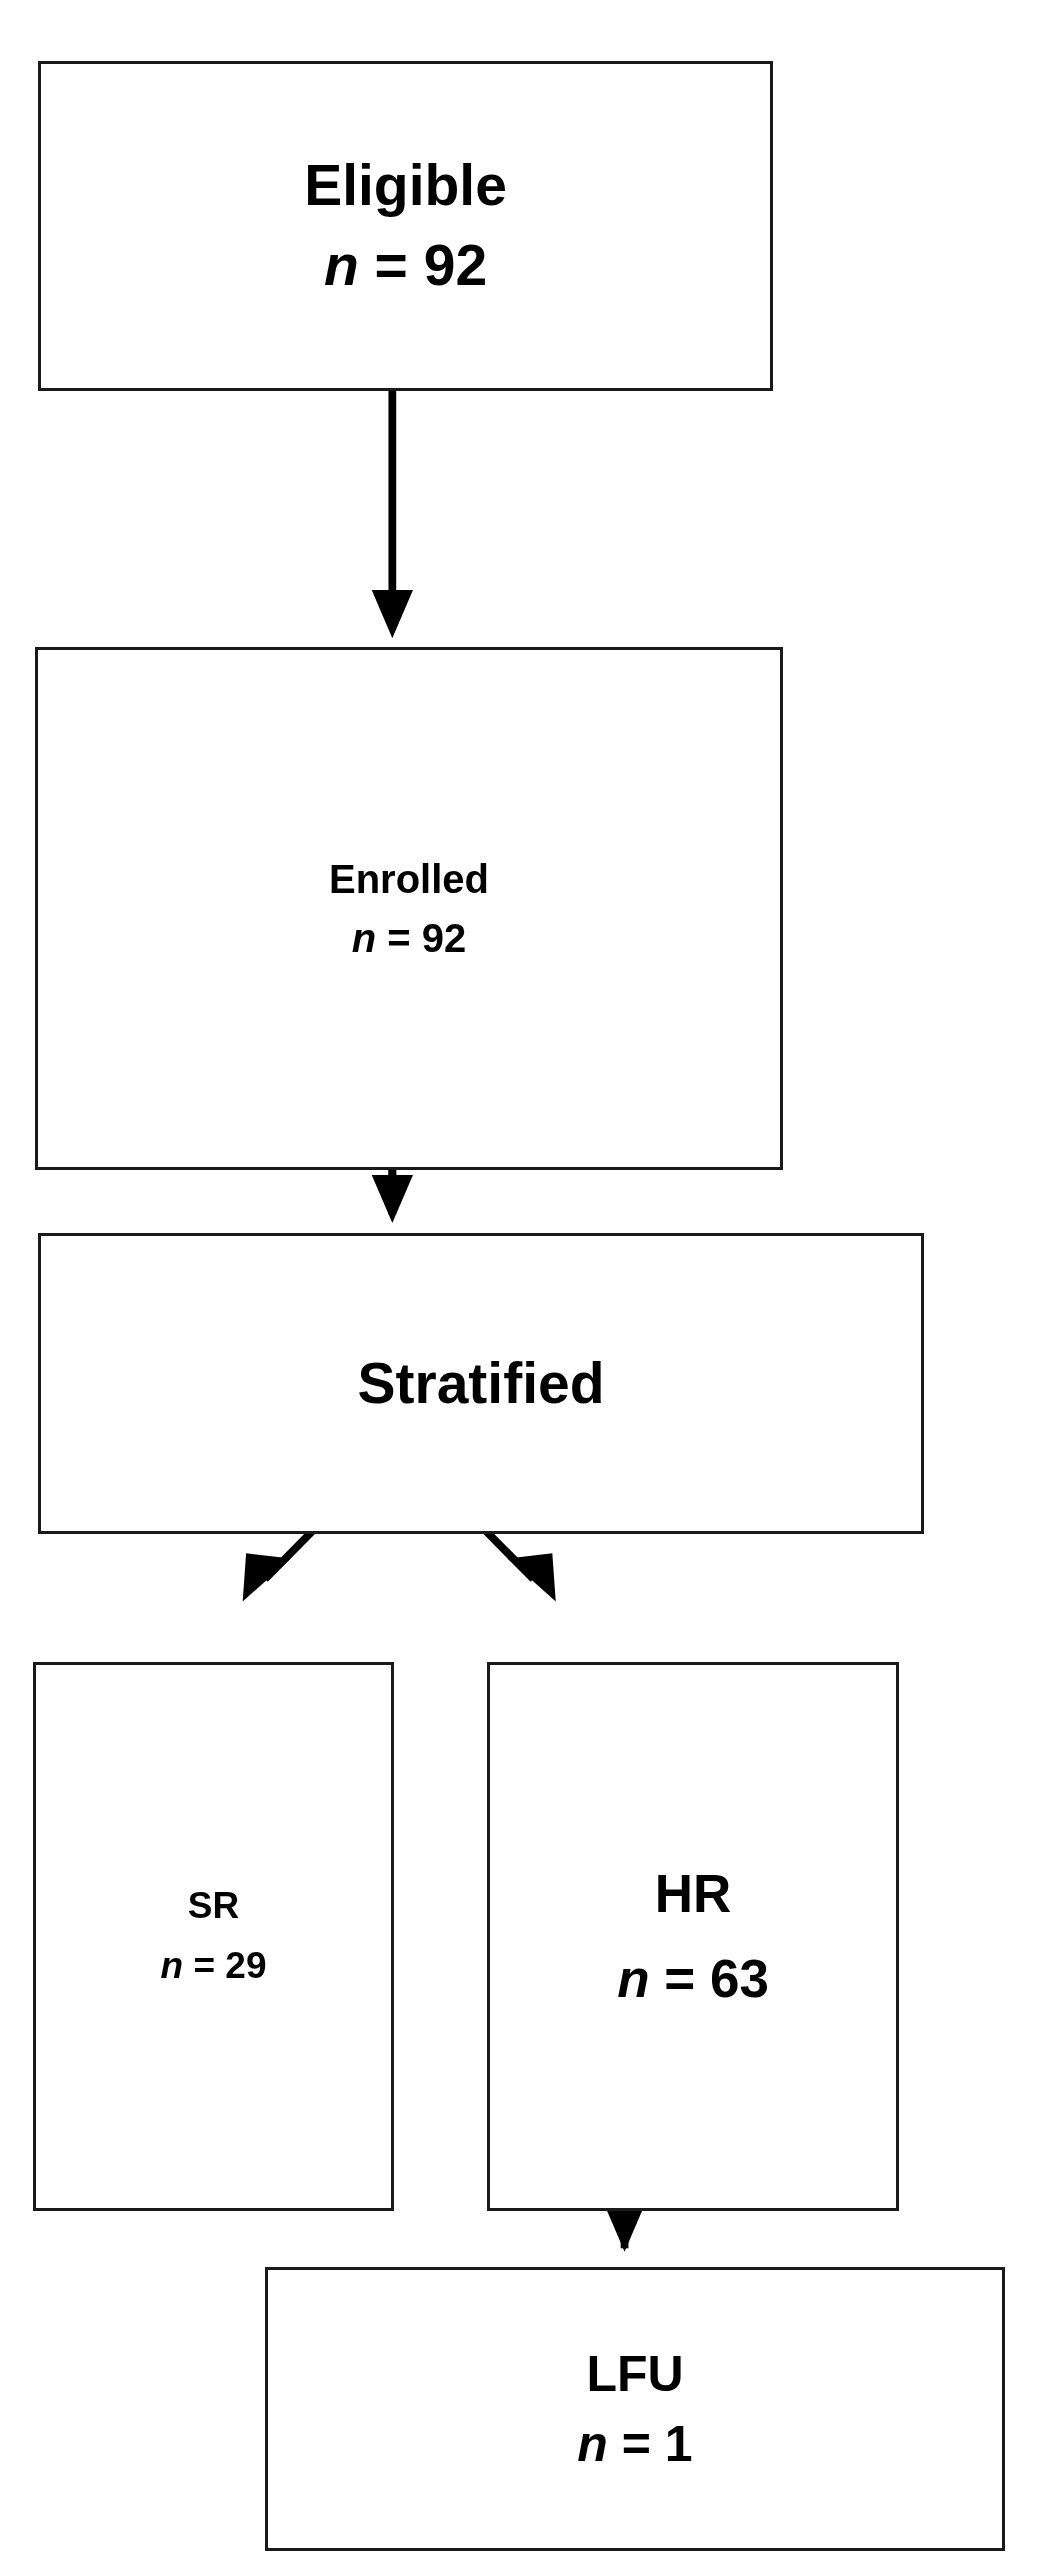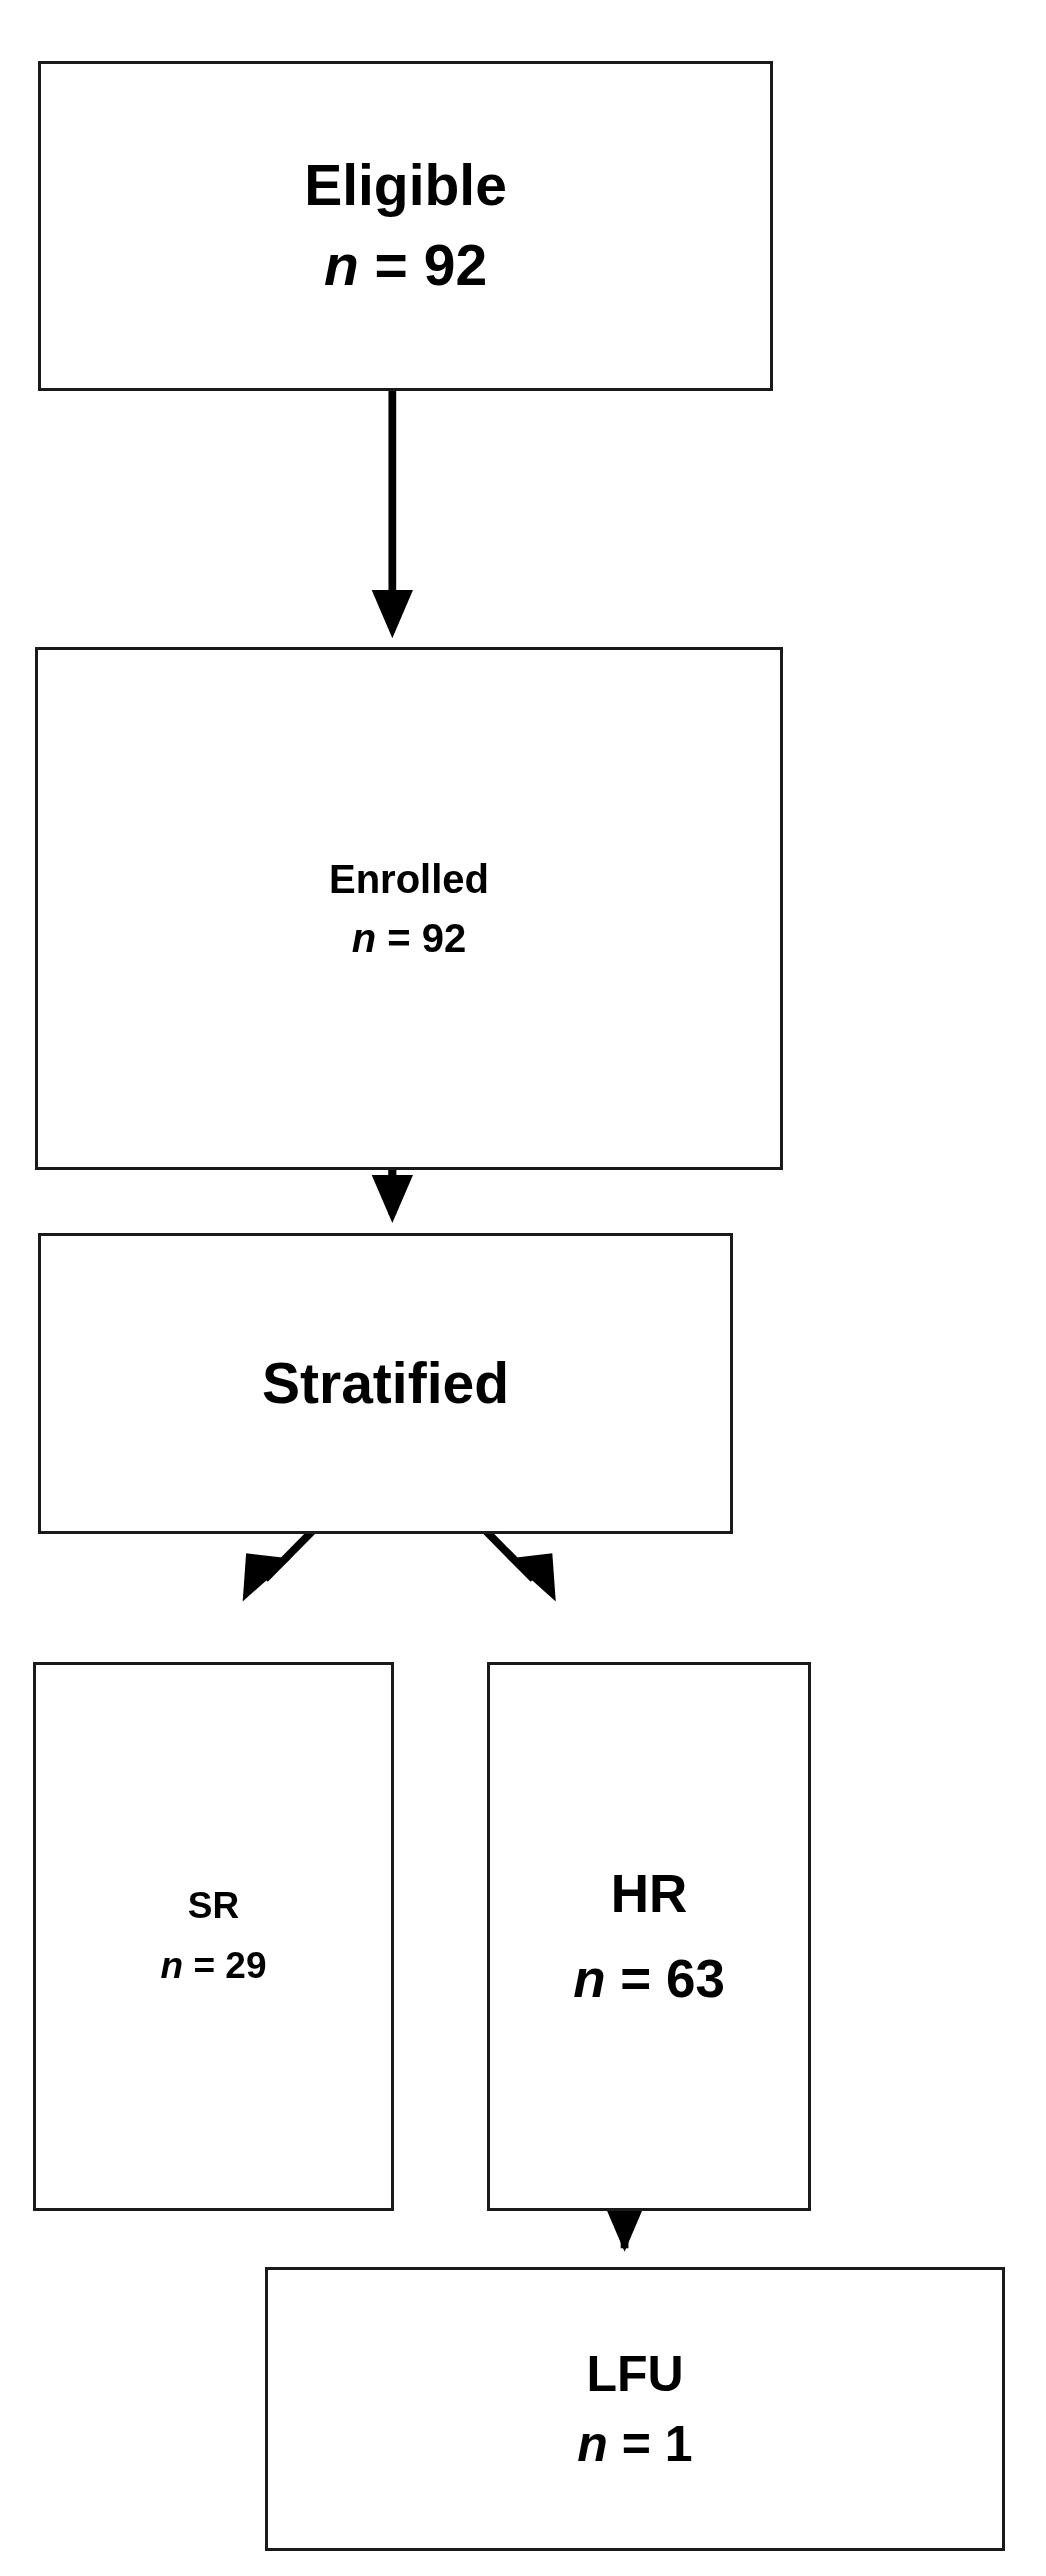--- a/index.html
+++ b/index.html
@@ -57,34 +57,34 @@
 
   #node-enrolled {
     left: 35px;  top: 647px;
     width: 748px; height: 523px;
     font-size: 40px;
   }
   #node-enrolled .line + .line { margin-top: 0.42em; }
 
   #node-stratified {
     left: 38px;  top: 1233px;
-    width: 695px; height: 301px;
+    width: 886px; height: 301px;
     font-size: 57px;
   }
 
   #node-sr {
     left: 33px;  top: 1662px;
     width: 361px; height: 549px;
     font-size: 37px;
   }
   #node-sr .line + .line { margin-top: 0.55em; }
 
   #node-hr {
     left: 487px; top: 1662px;
-    width: 324px; height: 549px;
+    width: 412px; height: 549px;
     font-size: 53px;
   }
   #node-hr .line + .line { margin-top: 0.55em; }
 
   #node-lfu {
     left: 265px; top: 2252px;
     width: 740px; height: 284px;
     font-size: 50px;
     margin-top: 15px;
   }

